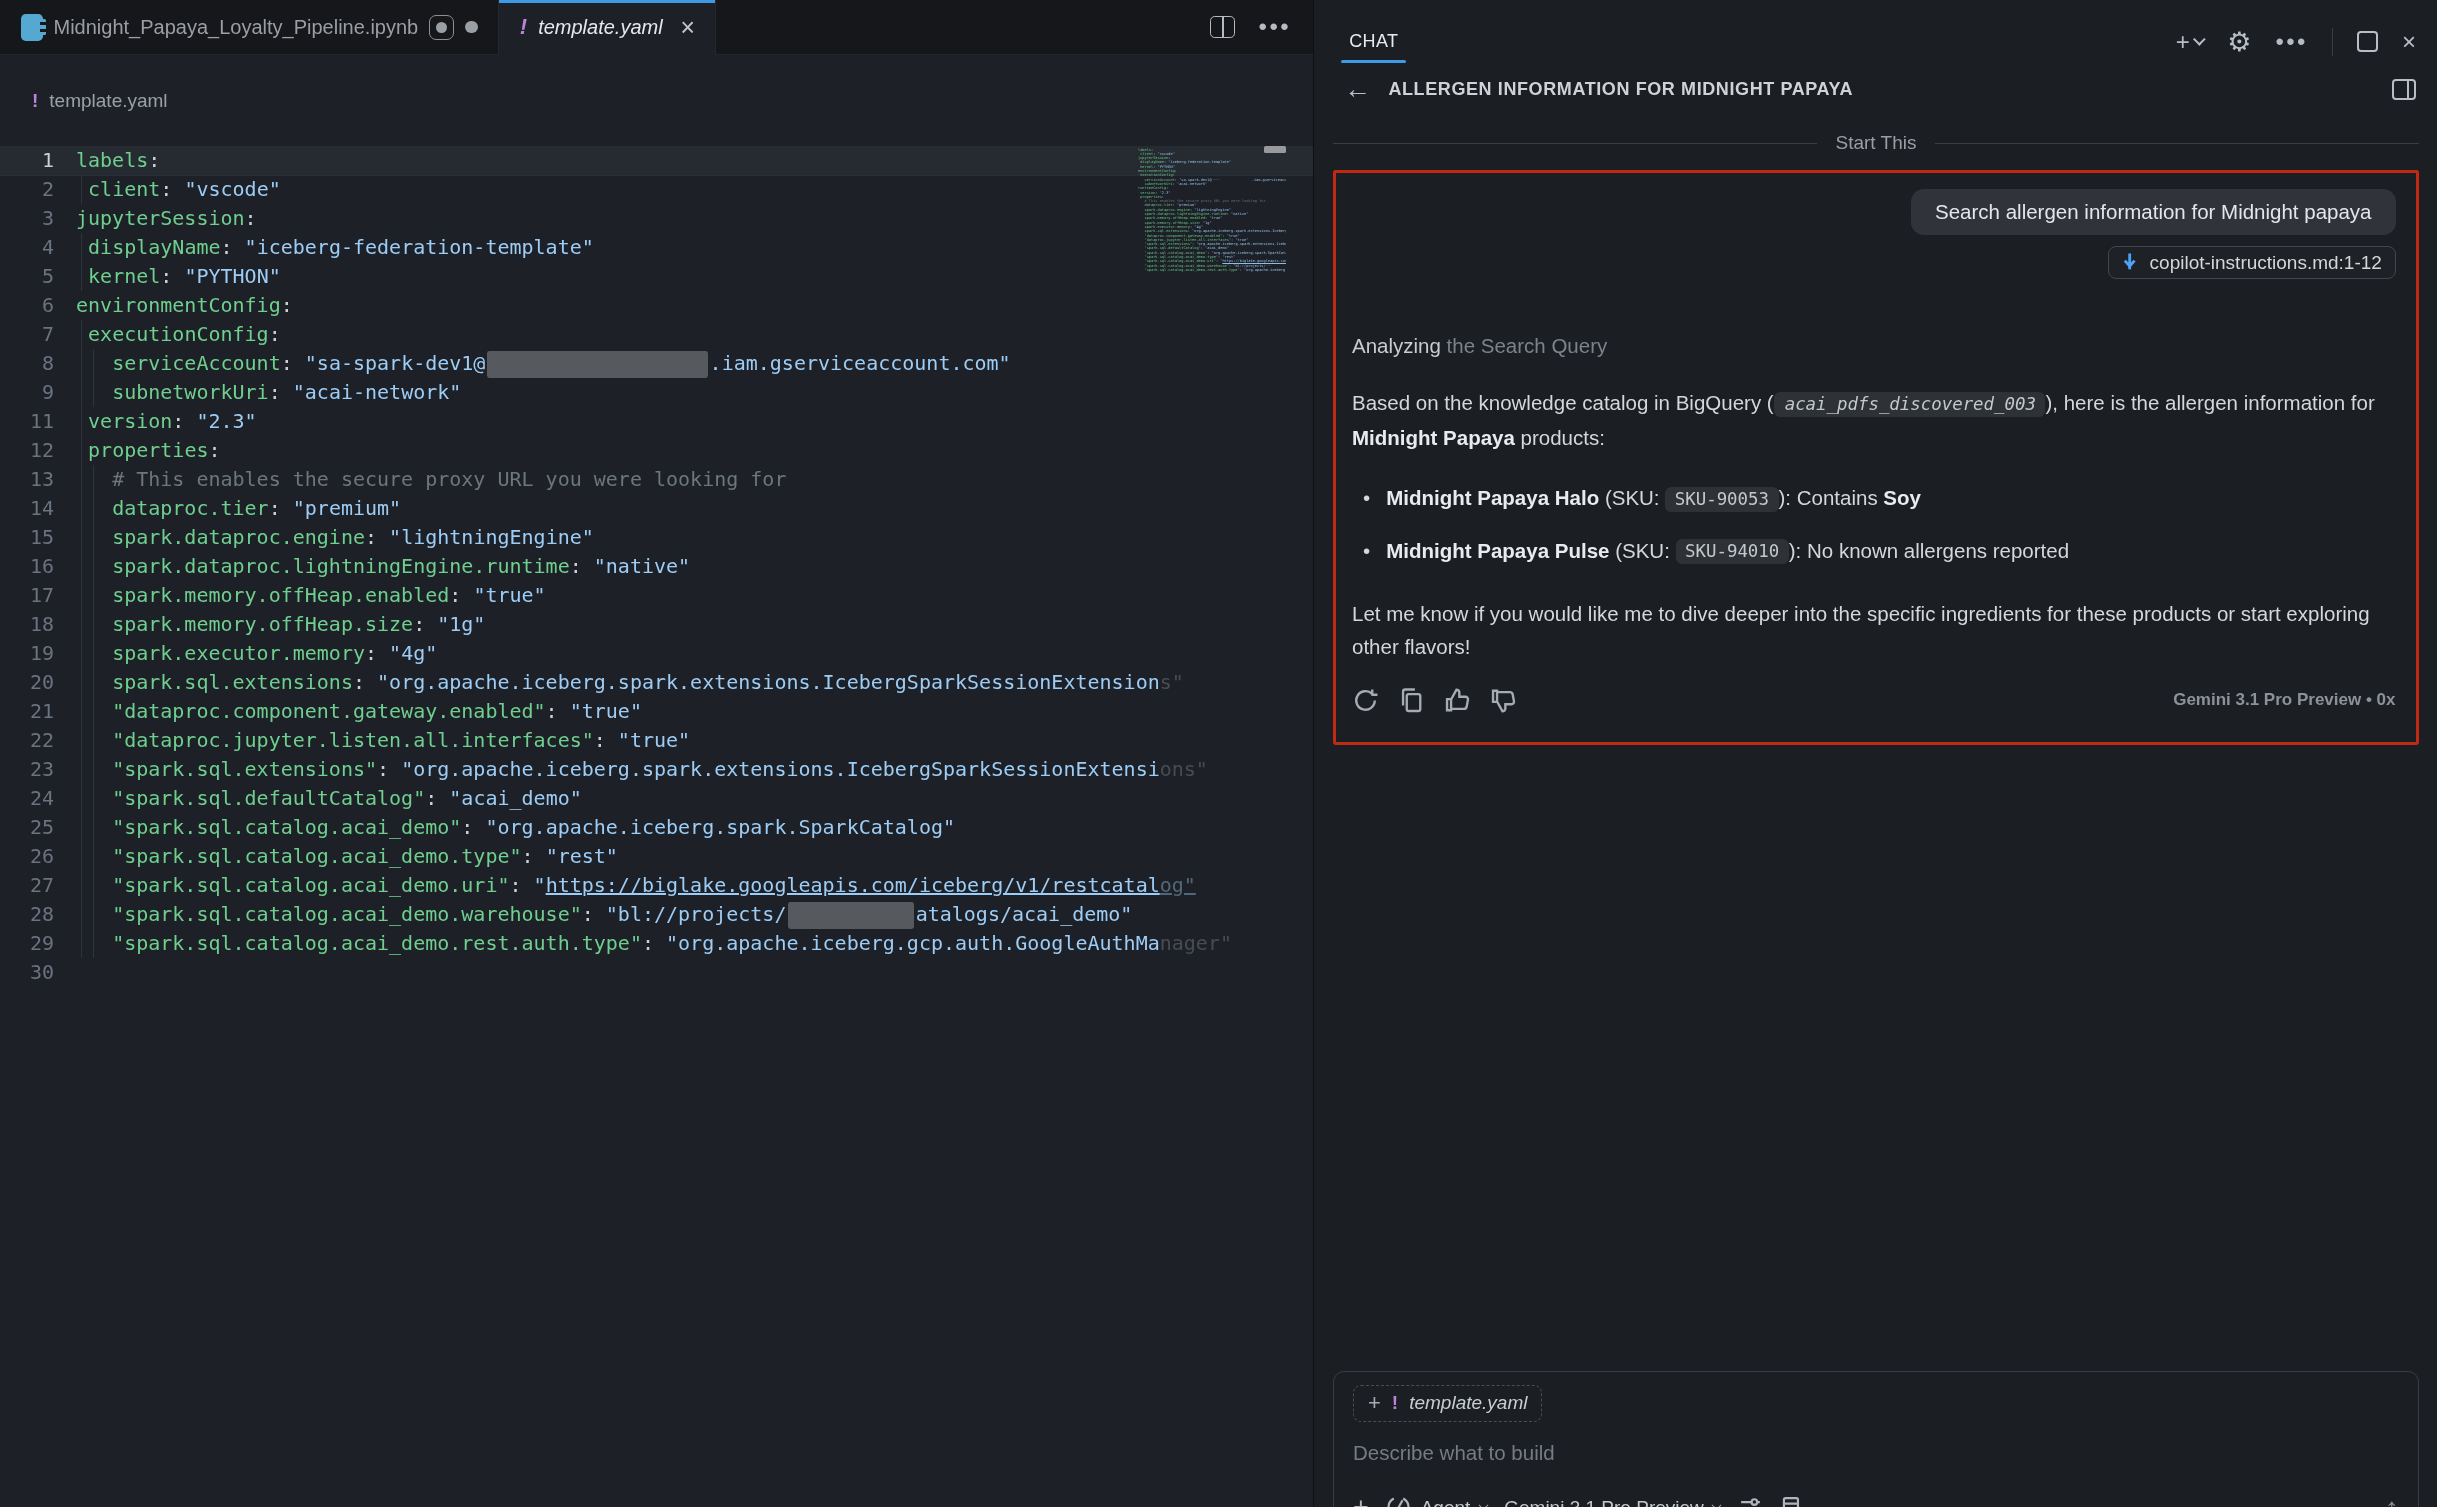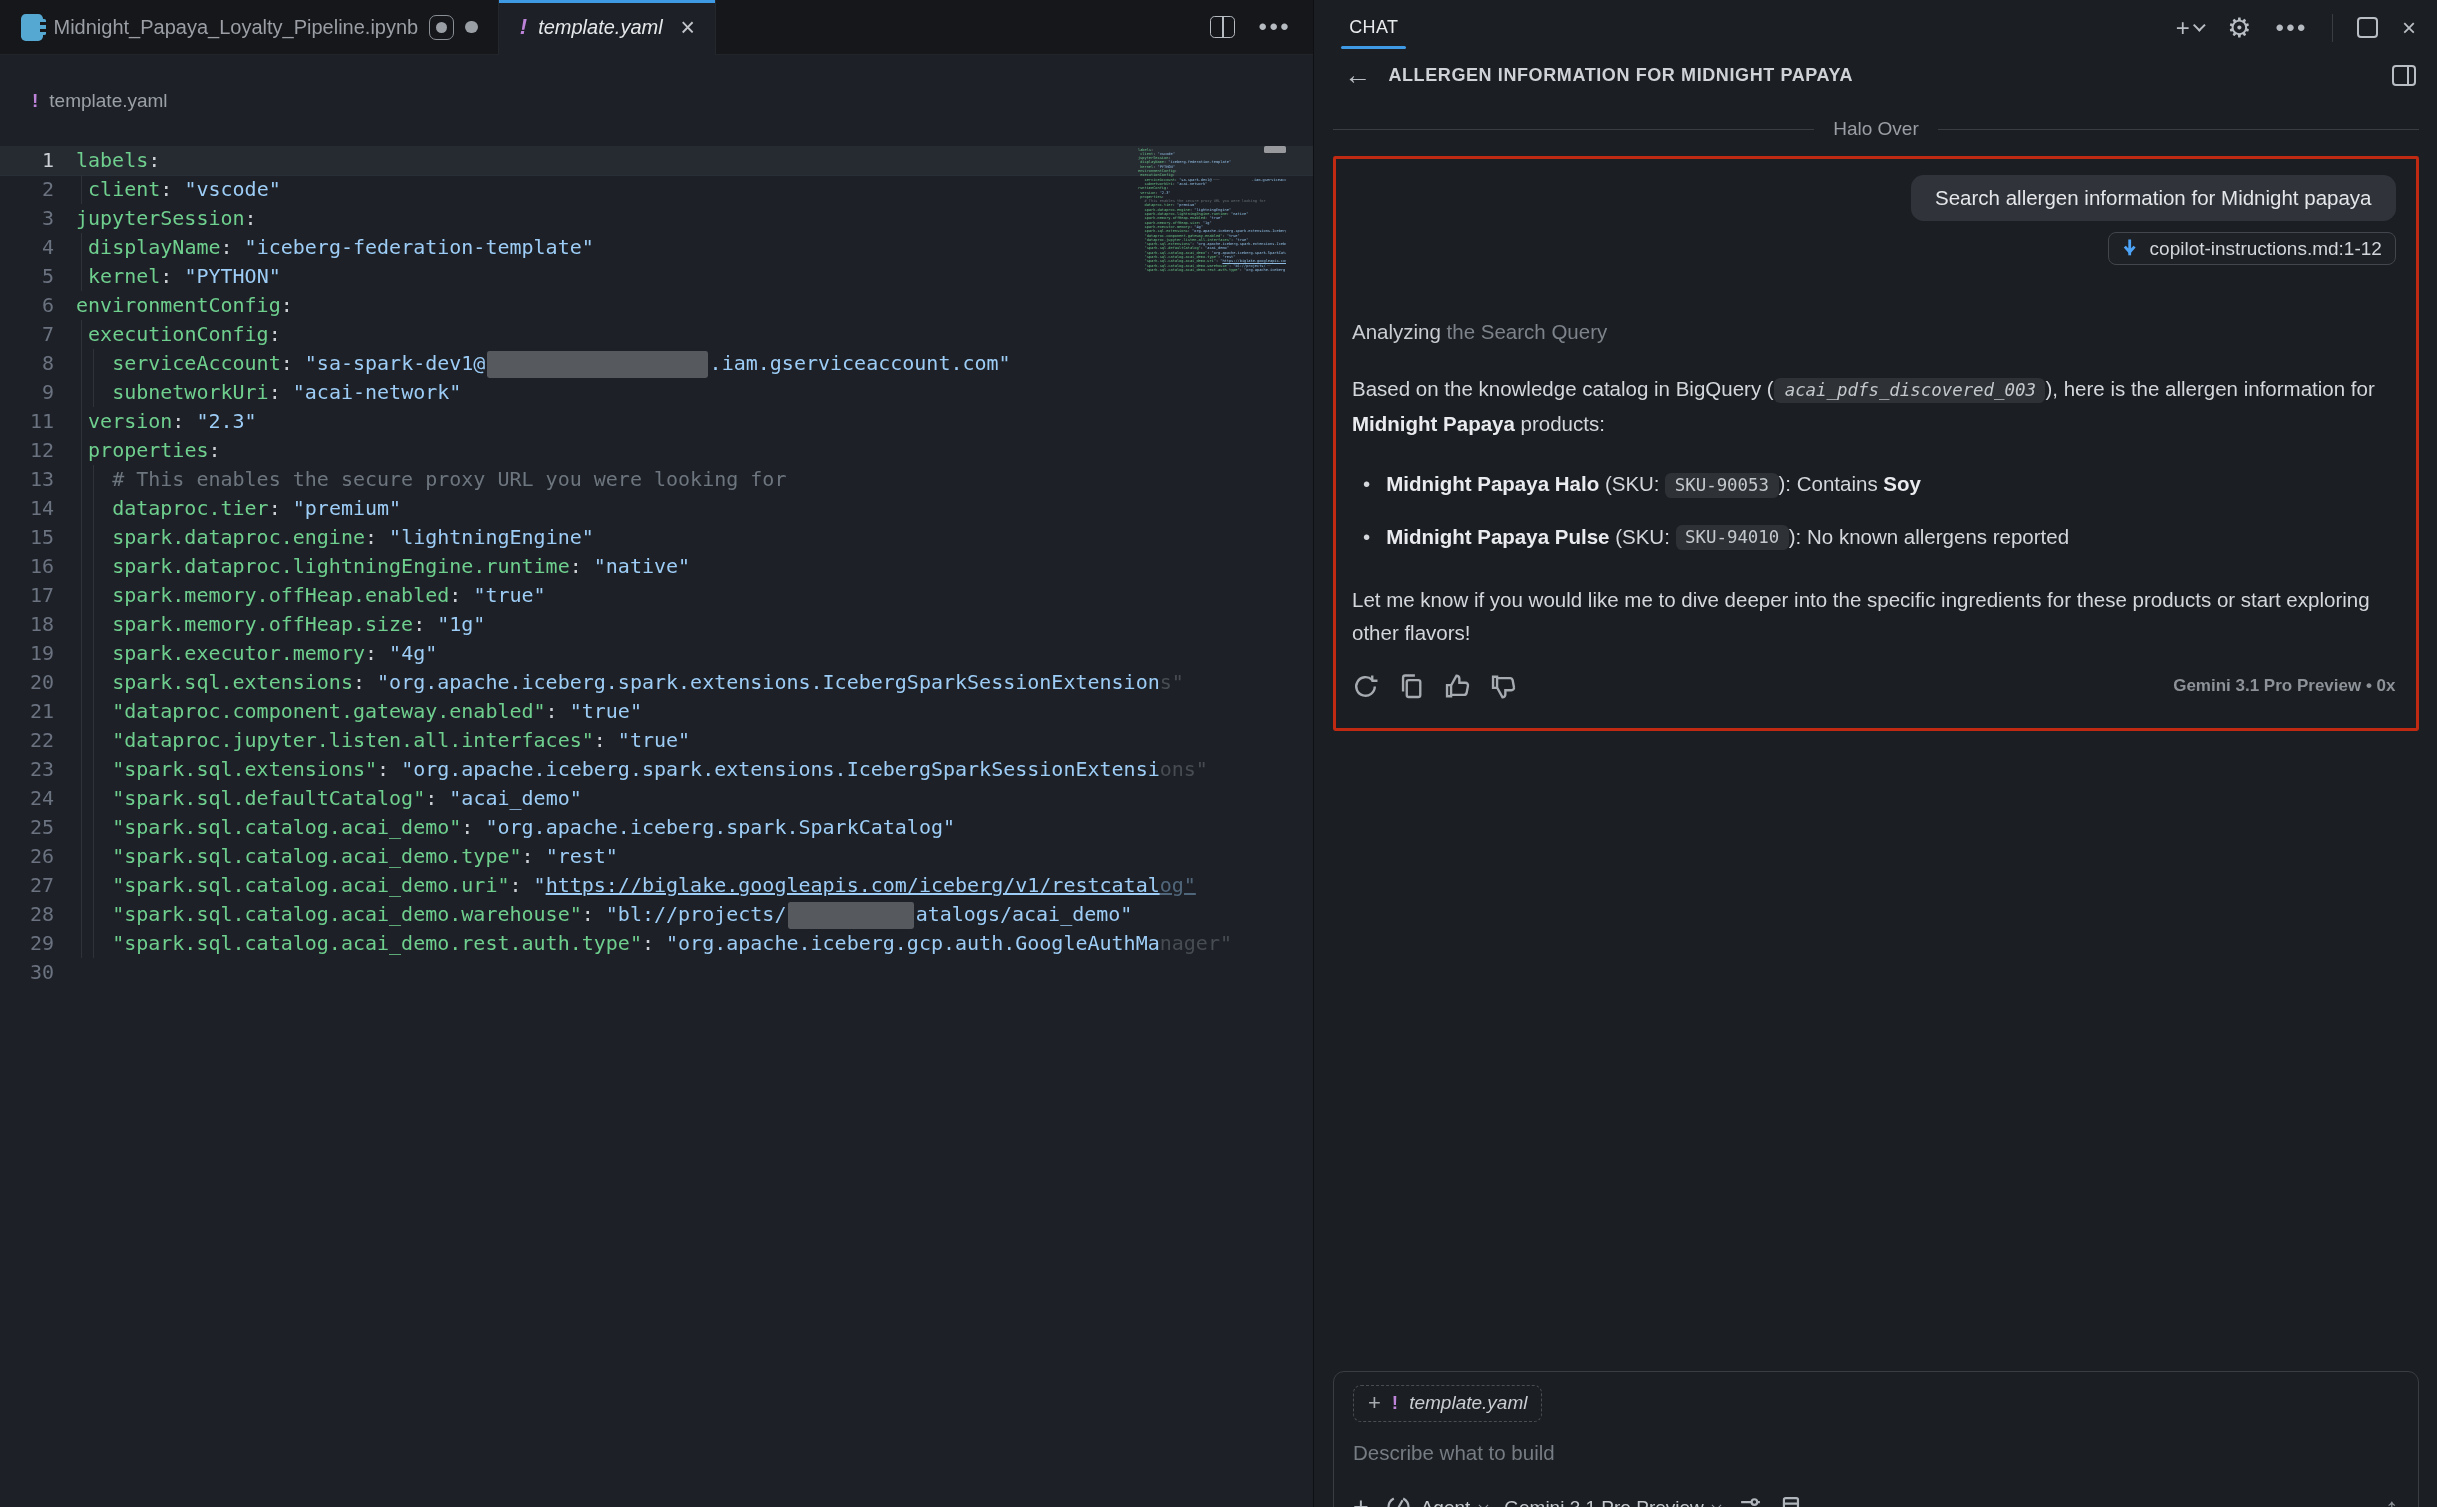--- a/index.html
+++ b/index.html
@@ -44,21 +44,21 @@
   .gl { color:#9dcdf6; opacity:.4; text-decoration:underline; }
   .redact { display:inline-block; background:#56595d; border-radius:2.4px; height:27px; vertical-align:middle; margin:0 1.6px; }
 
   .minimap { position:absolute; top:1.6px; left:1138px; width:148px; overflow:hidden; opacity:.9; }
   .minimap .cl { height:4.3px; line-height:4.3px; font-size:3.6px; }
   .minimap .redact { height:3.2px; transform:scale(.18); transform-origin:left center; }
   .mm-thumb { position:absolute; top:0; right:27px; width:22px; height:7px; background:#97999c; border-radius:1.6px; }
 
   
   .chat-pane { flex:1; height:100%; background:#1b1e23; display:flex; flex-direction:column; overflow:hidden; }
-  .chat-top { height:55px; display:flex; align-items:center; padding:0 22px 0 32px; flex:none; }
+  .chat-top { height:55px; display:flex; align-items:center; padding:0 22px 0 32px; flex:none;margin-top:14px; }
   .chat-tab { font-size:18px; letter-spacing:0.4px; color:#e8eaec; position:relative; padding:14px 3.2px; }
   .chat-tab::after { content:""; position:absolute; left:-4.7px; right:-4.7px; bottom:3.2px; height:3.2px; background:#3f9ae5; border-radius:1.6px; }
   .chat-top-actions { margin-left:auto; display:flex; align-items:center; gap:24px; color:#b9bec4; }
   .icon-btn { display:flex; align-items:center; gap:4.7px; font-size:24px; cursor:pointer; }
   .chev { width:8.7px; height:8.7px; border-right:2px solid currentColor; border-bottom:2px solid currentColor; transform:rotate(45deg) translate(-1.6px,-1.6px); display:inline-block; }
   .vdiv { width:1.6px; height:28px; background:#3a3e44; }
   .max-icon { width:20.5px; height:20.5px; border:2px solid currentColor; border-radius:4px; }
   .gear { font-size:27px; }
 
   .chat-title-row { height:41px; display:flex; align-items:center; gap:17.4px; padding:0 22px 0 30px; flex:none; }
@@ -222,21 +222,21 @@
 
     <div class="chat-title-row">
       <span class="back-arrow">←</span>
       <span class="chat-title">ALLERGEN INFORMATION FOR MIDNIGHT PAPAYA</span>
       <span class="panel-icon"></span>
     </div>
 
     <div class="chat-body">
       <div class="startover-row">
         <span class="rule"></span>
-        <span class="startover-label">Halo Over</span>
+        <span class="startover-label">Start This</span>
         <span class="rule"></span>
       </div>
 
       <div class="redbox">
         <div class="bubble-row">
           <div class="user-bubble">Search allergen information for Midnight papaya</div>
         </div>
         <div class="chip-row">
           <div class="attach-chip">
             <svg width="17.4" height="20.5" viewBox="0 0 16 18">

